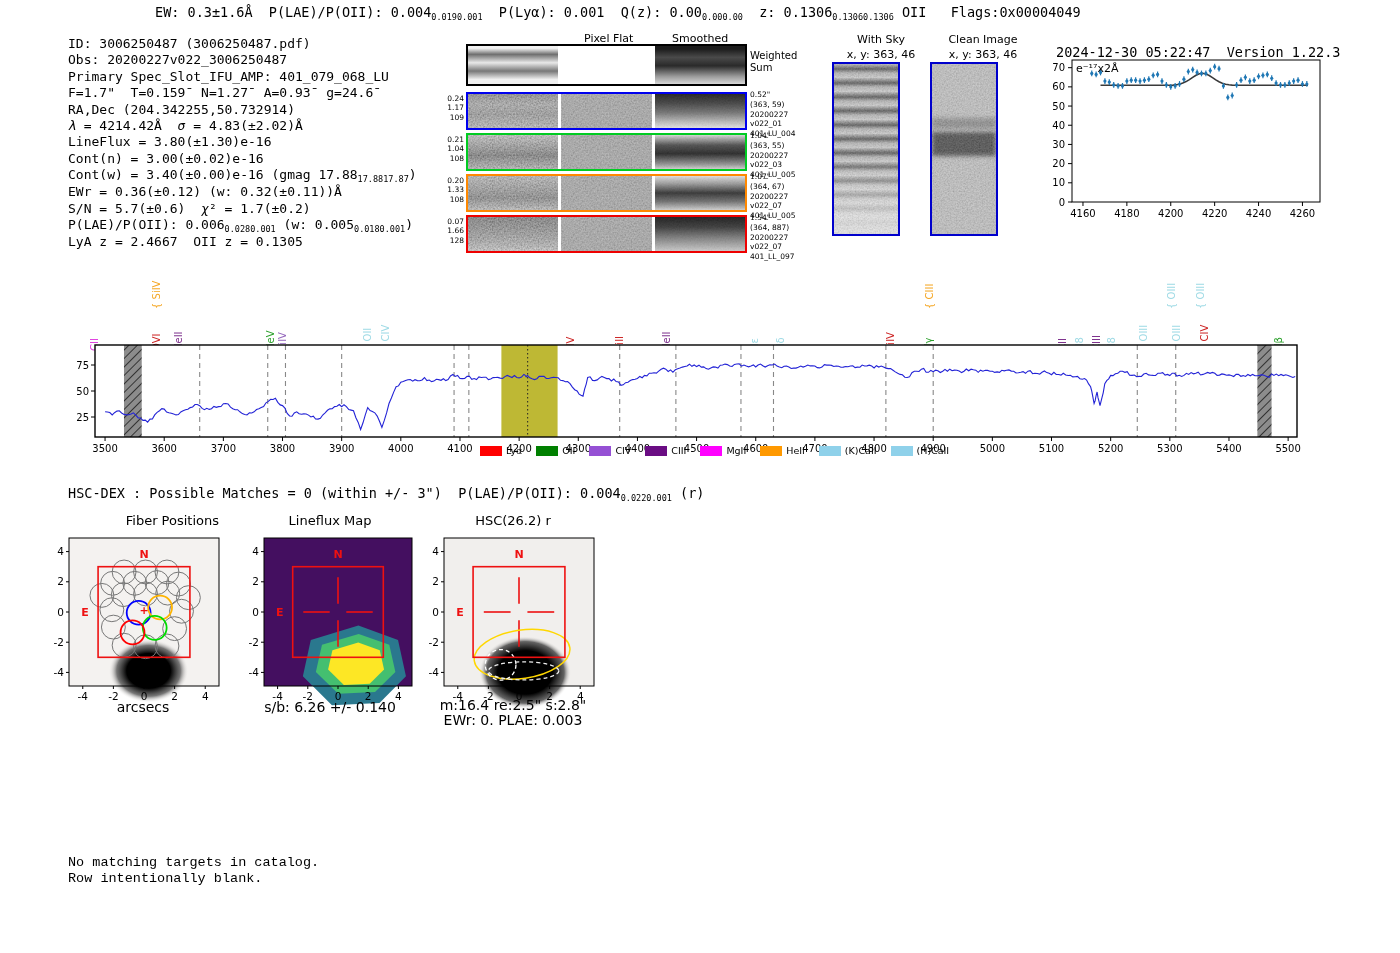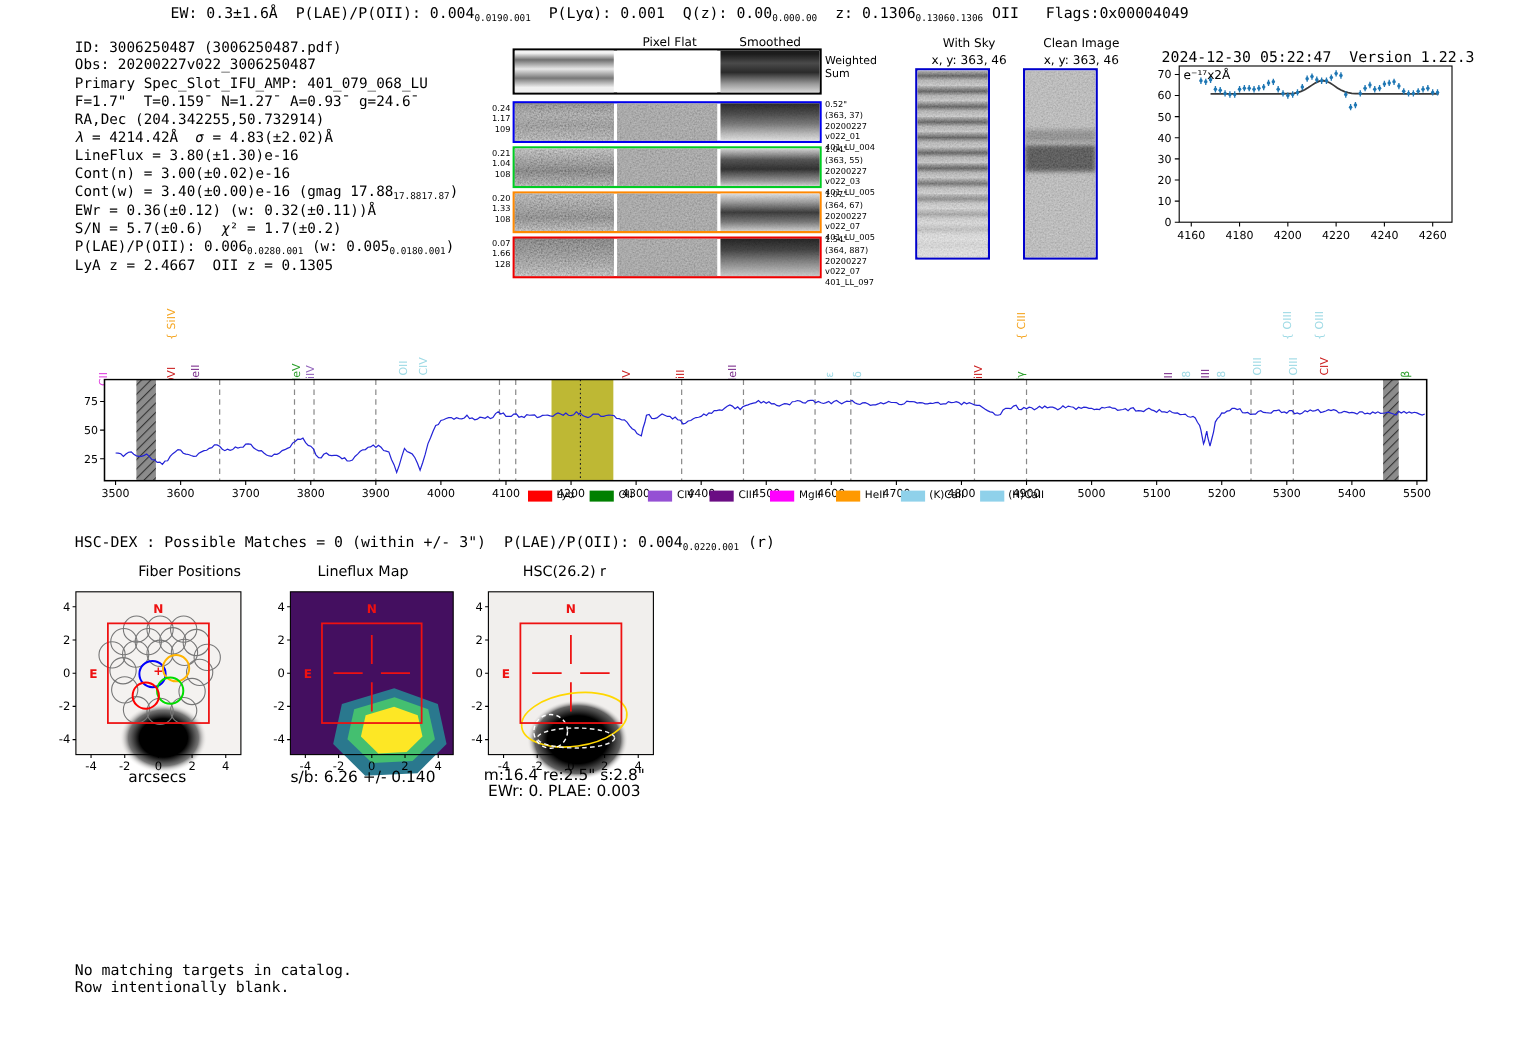--- a/index.html
+++ b/index.html
@@ -26,21 +26,21 @@
   .sky-title{font-size:11px;text-align:center;line-height:1.35;}
   .skybox{position:absolute;border:2.5px solid #0000cc;overflow:hidden;}
   
   .cut-title{font-size:13px;text-align:center;}
   .cut-xlabel{position:absolute;font-size:14px;text-align:center;}
   
   .slabel{position:absolute;font-size:10px;transform:rotate(-90deg);transform-origin:left bottom;white-space:nowrap;}
   #legend{position:absolute;display:flex;gap:14px;align-items:center;font-size:9.5px;}
   .leg-item{display:flex;align-items:center;gap:4px;}
   .leg-swatch{width:22px;height:10px;display:inline-block;}
-  #footer-note{left:68px;top:875px;font-size:13.5px;line-height:15.5px;}
+  #footer-note{left:68px;top:855px;font-size:13.5px;line-height:15.5px;font-family:Liberation Mono, monospace;}
   svg text{font-family:"DejaVu Sans",sans-serif;}
 </style>
 </head>
 <body>
 
 <svg width="0" height="0" style="position:absolute" aria-hidden="true">
   <defs>
     <filter id="grainF" x="0" y="0" width="100%" height="100%">
       <feTurbulence type="fractalNoise" baseFrequency="0.65" numOctaves="2" stitchTiles="stitch"></feTurbulence>
       <feColorMatrix type="saturate" values="0"></feColorMatrix>
@@ -110,21 +110,21 @@
           </svg>
         </div>
       </div>
       <div class="rowlabels" style="top: 94px;">
         <div>0.24</div>
         <div>1.17</div>
         <div>109</div>
       </div>
       <div class="rowannot" style="top: 90px;">
         <div>0.52"</div>
-        <div>(363, 37)</div>
+        <div>(363, 59)</div>
         <div>20200227</div>
         <div>v022_01</div>
         <div>401_LU_004</div>
       </div>
       <div class="row2d" style="top: 133px; height: 38px; border: 2.5px solid rgb(0, 204, 34);">
         <div class="cell" style="background: linear-gradient(rgb(189, 189, 189) 0%, rgb(86, 86, 86) 45%, rgb(46, 46, 46) 60%, rgb(157, 157, 157) 100%);">
           <svg class="noise">
             <rect width="100%" height="100%" filter="url(#grainF)" opacity="0.65"></rect>
           </svg>
         </div>

